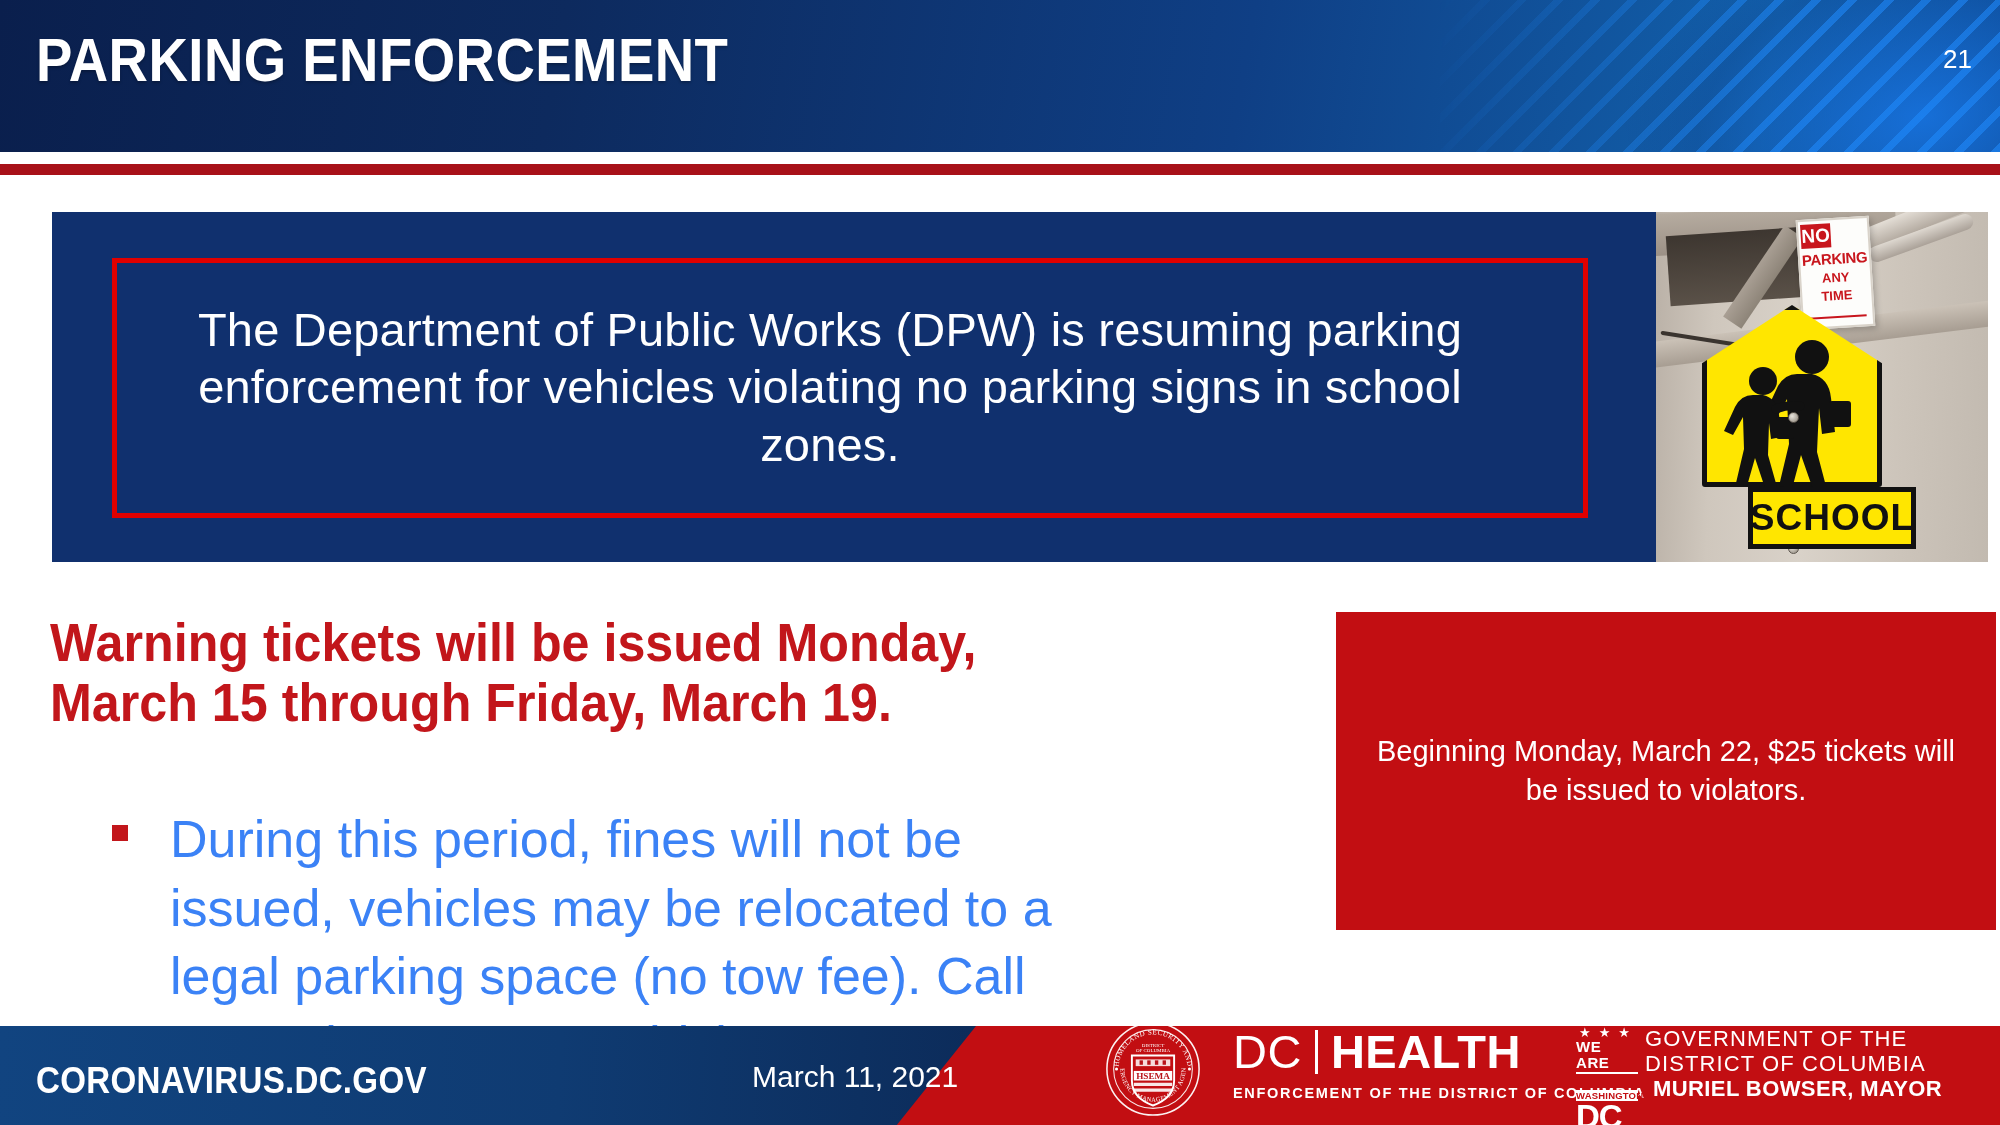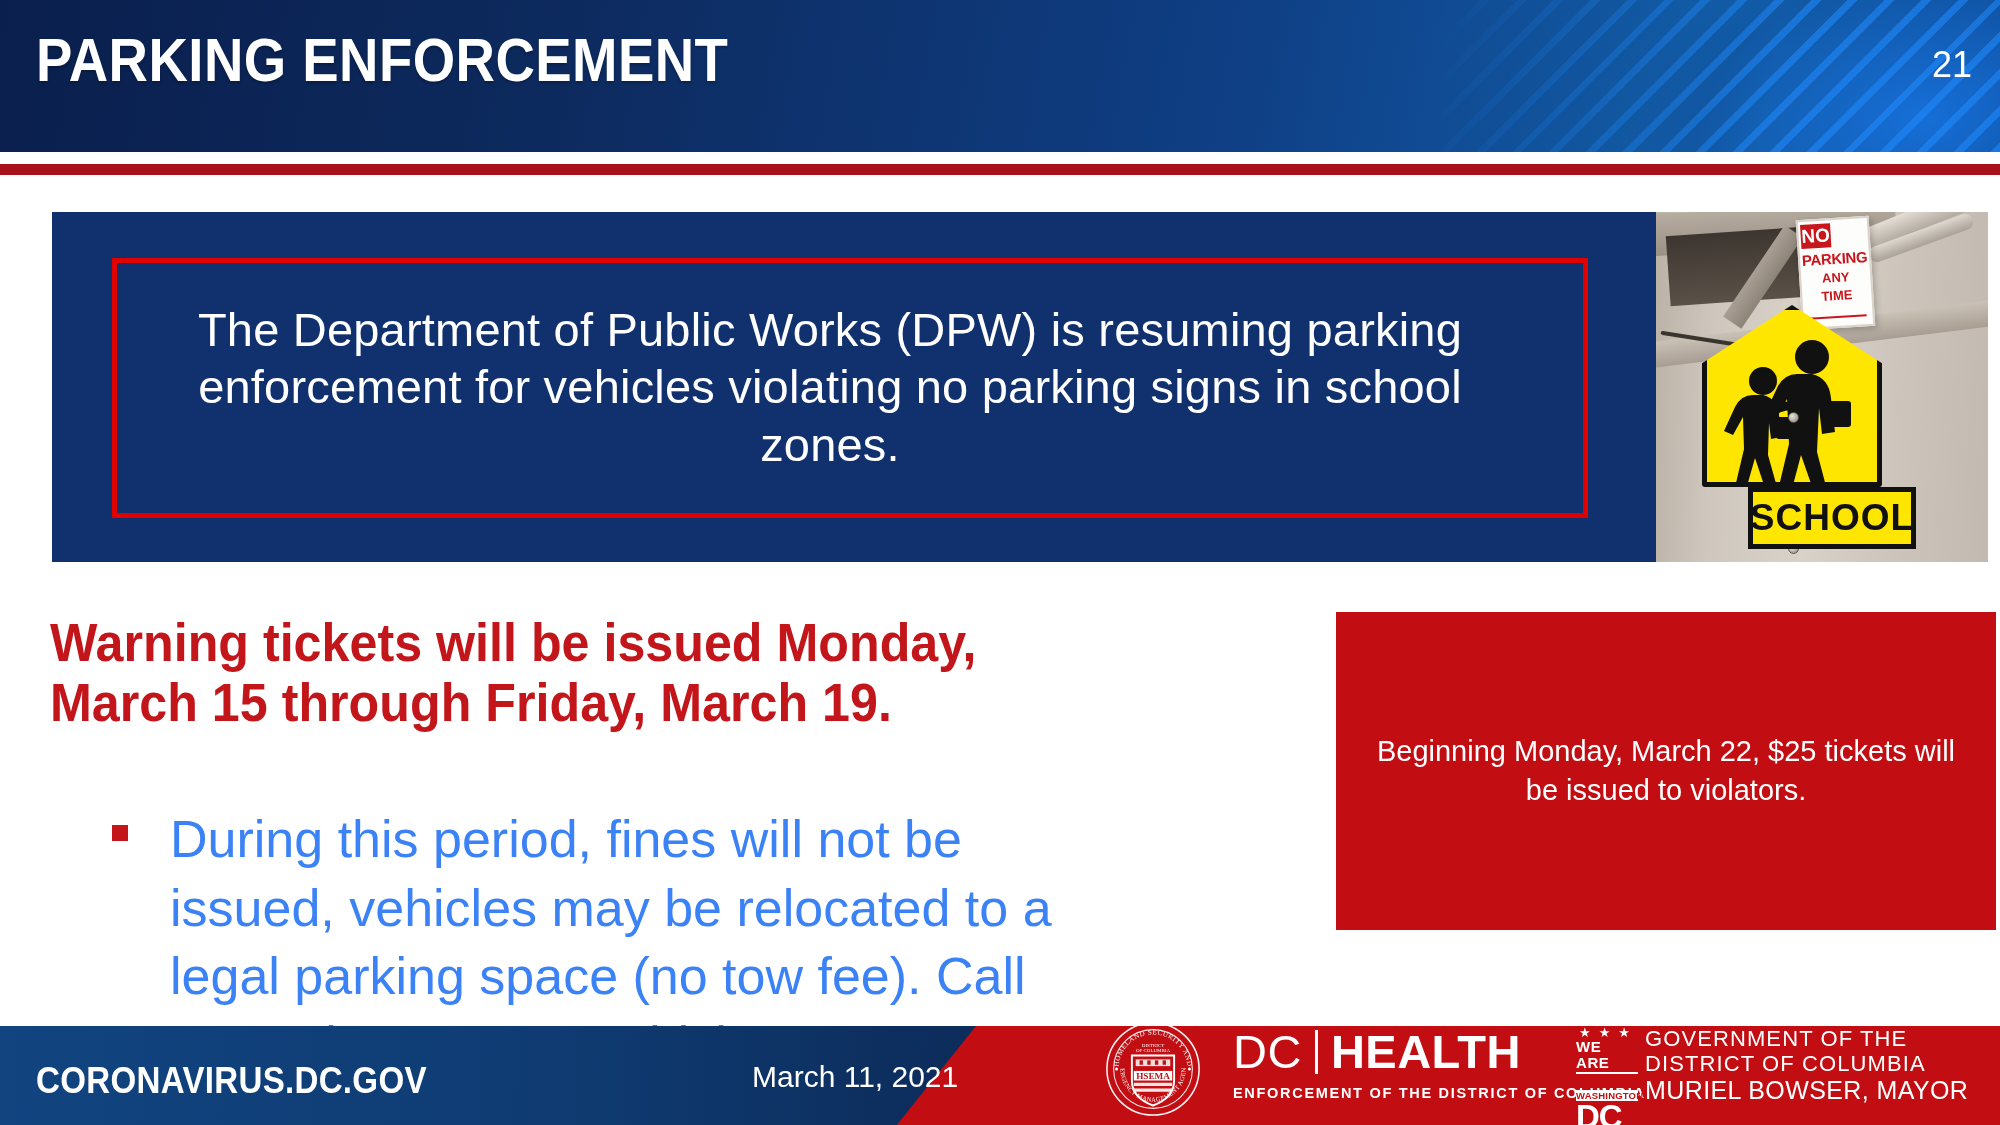--- a/index.html
+++ b/index.html
@@ -54,21 +54,21 @@
     letter-spacing: 0.5px;
     transform: scaleX(0.88);
     transform-origin: left center;
     white-space: nowrap;
     text-shadow: 0 2px 3px rgba(0,0,0,0.25);
   }
   #slide-number {
     position: absolute;
     right: 28px; top: 44px;
     color: #ffffff;
-    font-size: 36px;
+    font-size: 26px;
     font-weight: 300;
   }
   #header-rule {
     position: absolute;
     left: 0; top: 164px;
     width: 2000px; height: 11px;
     background: #a81119;
   }
 
   
@@ -358,21 +358,21 @@
   }
   #wawdc-dc {
     font-size: 33px; font-weight: bold; line-height: 0.9; margin-top: 1px;
     letter-spacing: -1px;
   }
   #wawdc-text { margin-left: 2px; }
   .wawdc-gov-line {
     font-size: 22px; letter-spacing: 1.1px; font-weight: 400; line-height: 1.14;
   }
   #wawdc-mayor {
-    font-size: 25px; font-weight: normal; letter-spacing: 0.4px; line-height: 1.1; margin-top: 1px;
+    font-size: 22px; font-weight: bold; letter-spacing: 0.4px; line-height: 1.1; margin-top: 1px; margin-left: 8px;
   }
 </style>
 </head>
 <body>
 
 <div id="header-bar">
   <div id="header-glow"></div>
   <div id="header-stripes"></div>
   <div id="slide-title">PARKING ENFORCEMENT</div>
   <div id="slide-number">21</div>

